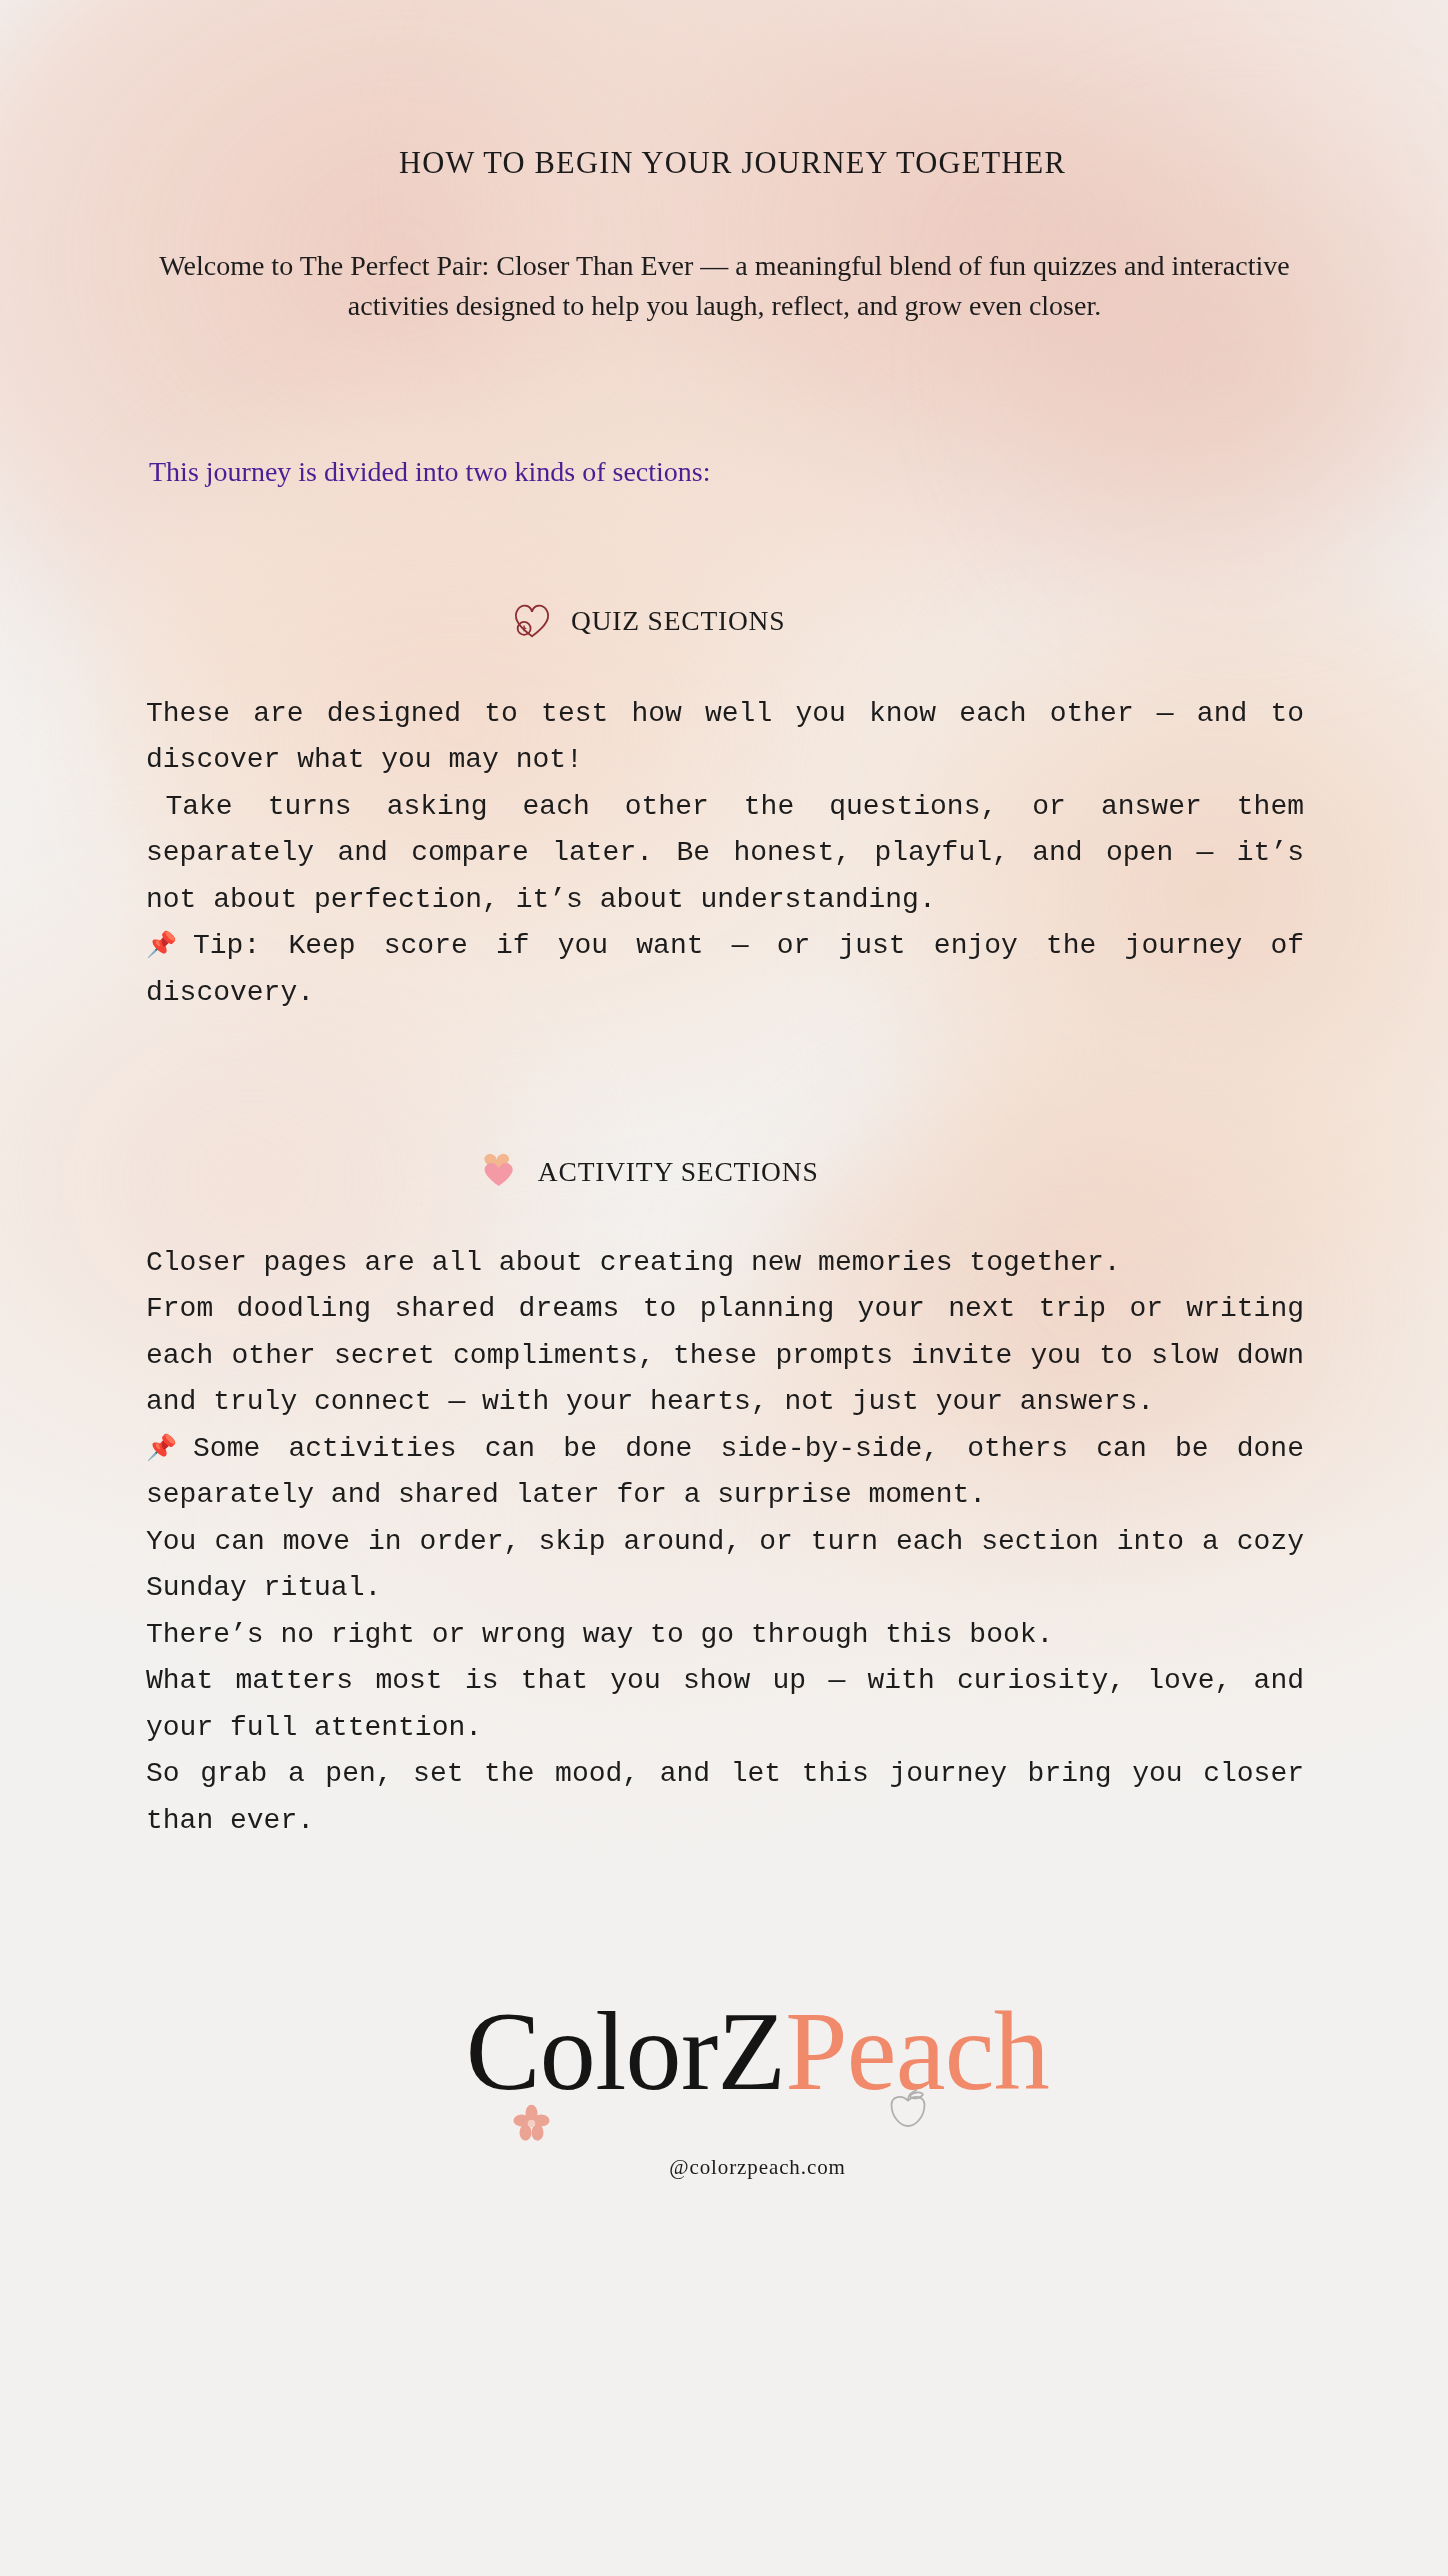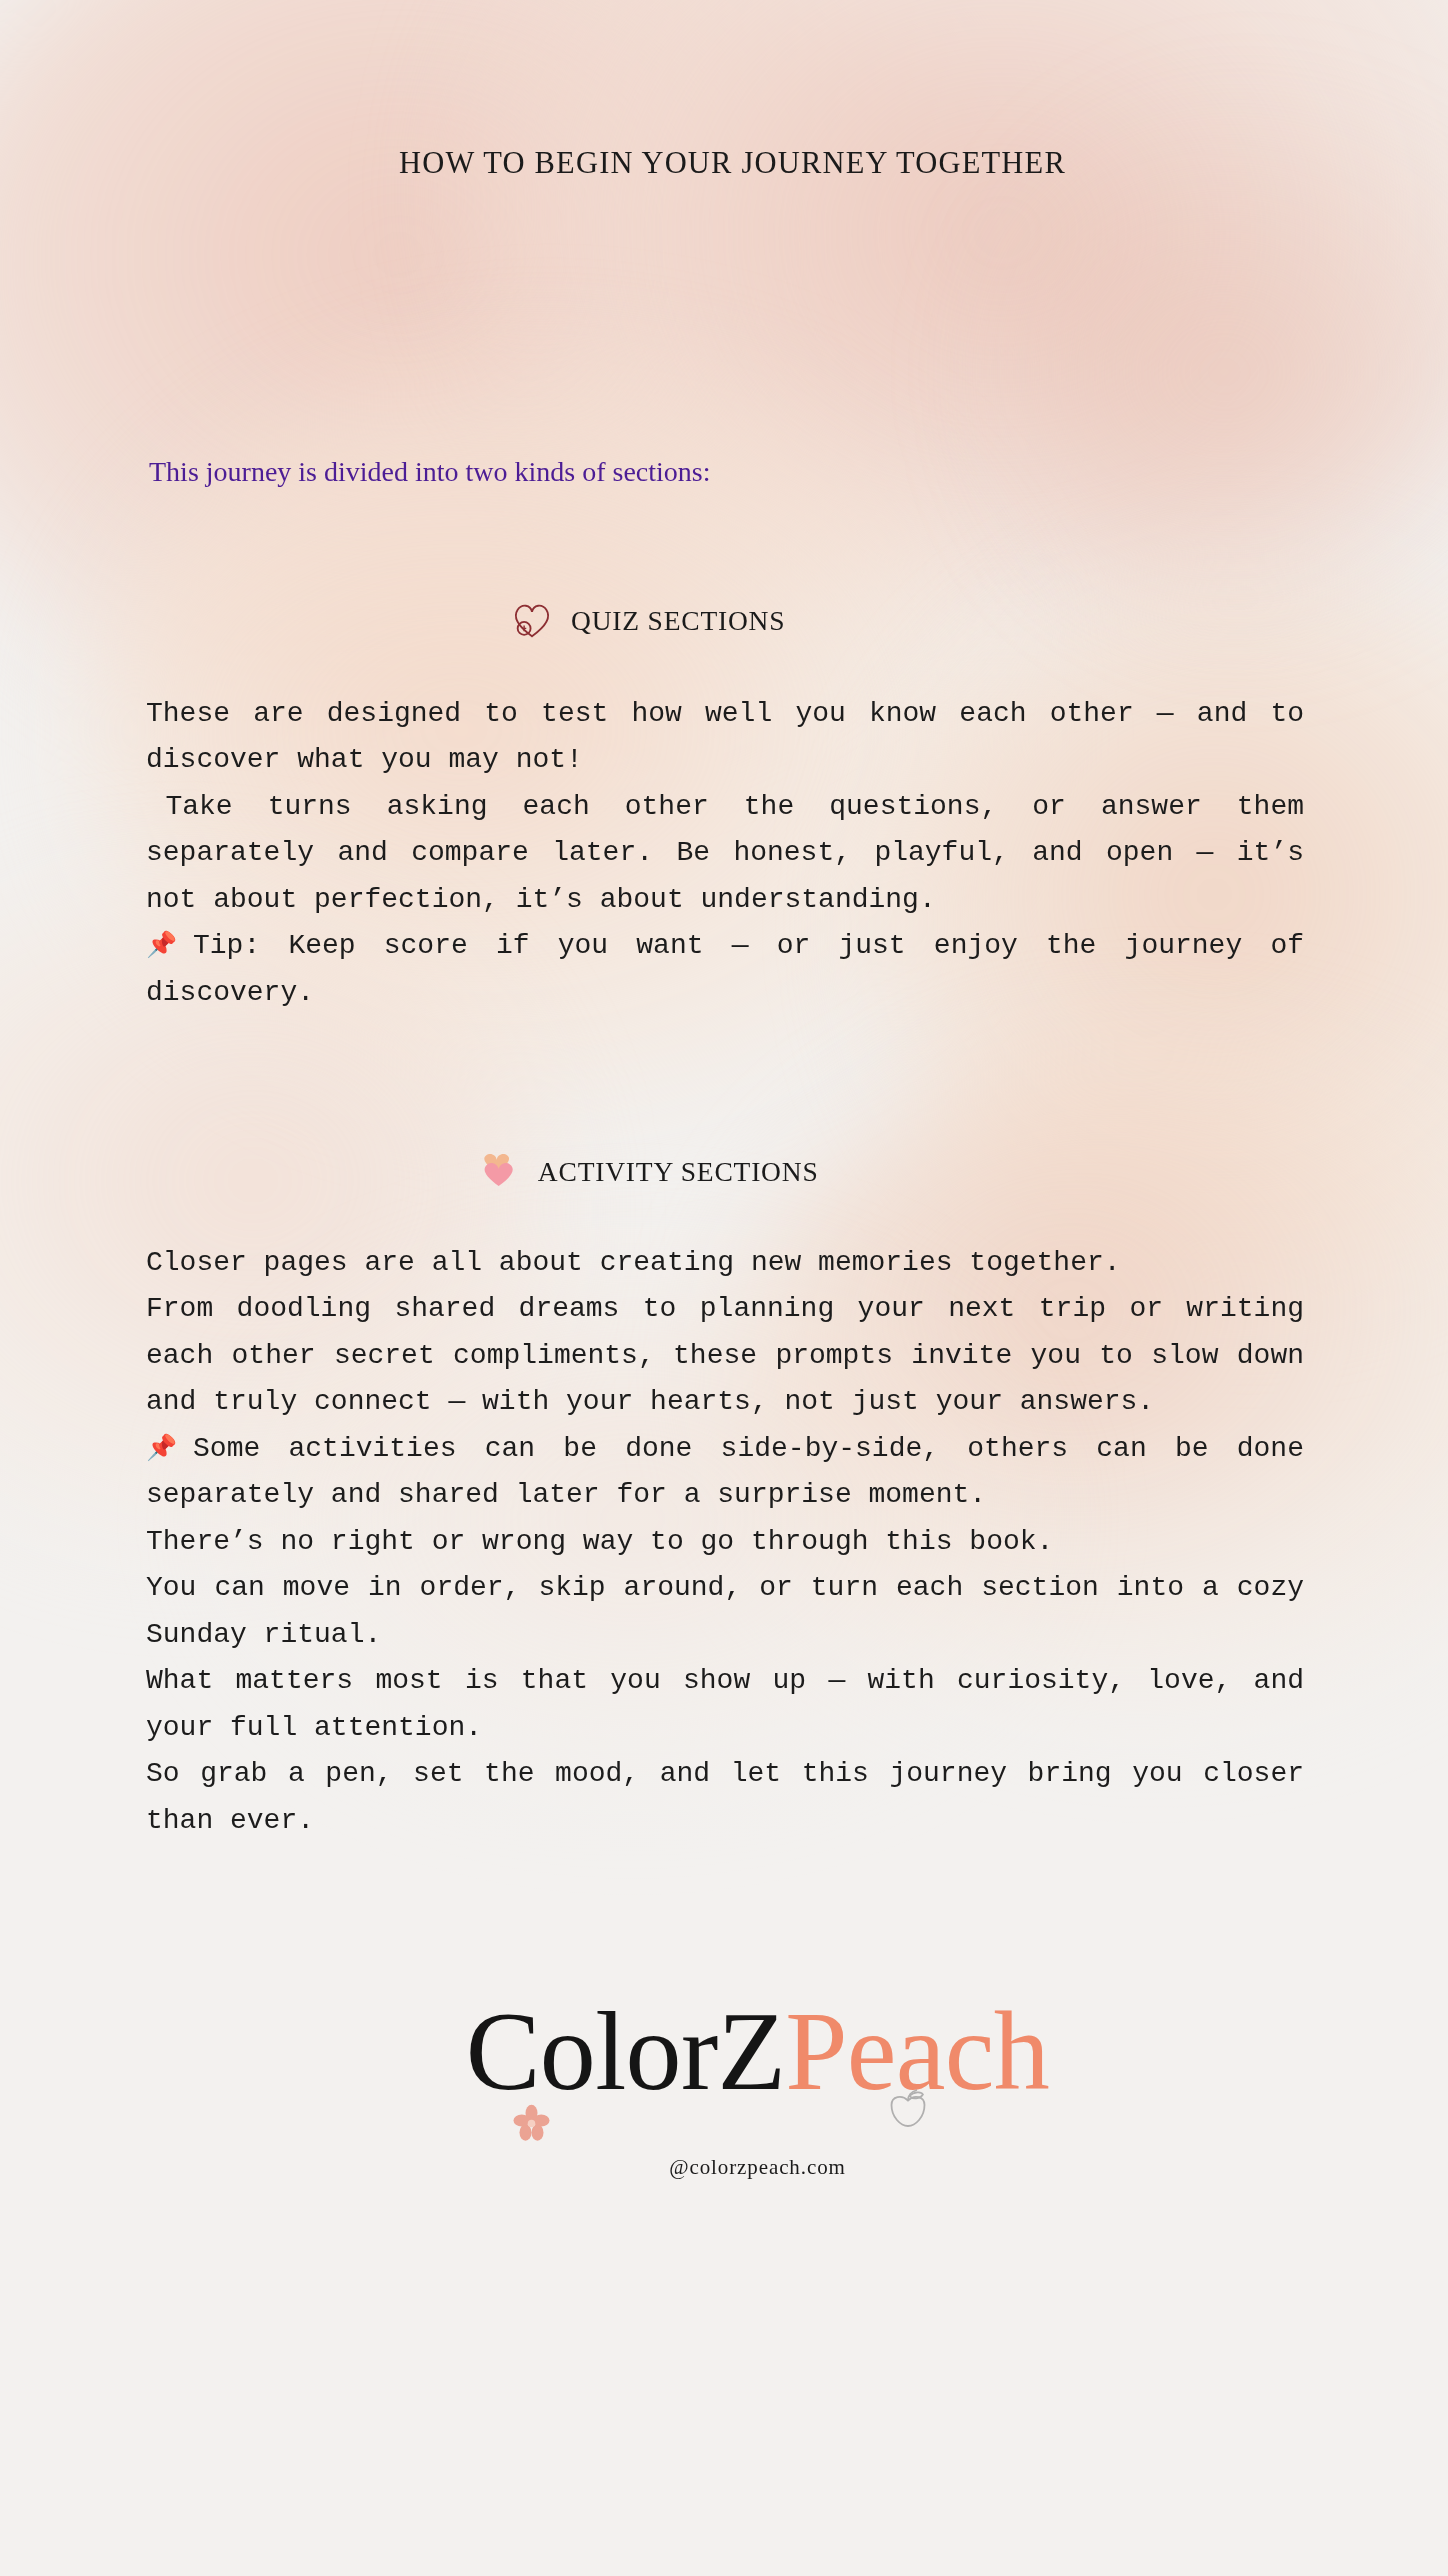--- a/index.html
+++ b/index.html
@@ -213,20 +213,21 @@
     <div class="wash w6"></div>
     <div class="wash w7"></div>
     <div class="wash w8"></div>
     <div class="edge-fade"></div>
   </div>
 
   <div class="content">
 
     <div class="doc-title">HOW TO BEGIN YOUR JOURNEY TOGETHER</div>
 
+    <div class="intro">Welcome to The Perfect Pair: Closer Than Ever — a meaningful blend of fun quizzes and interactive activities designed to help you laugh, reflect, and grow even closer.</div>
 
     <div class="divided-line">This journey is divided into two kinds of sections:</div>
 
     <div class="section-head quiz">
       <span class="head-icon">
         <svg viewBox="0 0 64 60" width="46" height="43" aria-hidden="true">
           <path d="M32 52 C10 36 6 24 12 15 C18 6 30 8 32 18 C34 8 46 6 52 15 C58 24 54 36 32 52 Z" fill="none" stroke="#8d2f33" stroke-width="2.6"></path>
           <circle cx="21" cy="41" r="9" fill="none" stroke="#8d2f33" stroke-width="2.6"></circle>
           <path d="M18 41 h6 M21 37 v8" stroke="#8d2f33" stroke-width="2" fill="none"></path>
         </svg>
@@ -251,22 +252,22 @@
       </span>
       <span>ACTIVITY SECTIONS</span>
     </div>
 
     <div class="body-text activity-body">
       <p>Closer pages are all about creating new memories together.</p>
       <p>From doodling shared dreams to planning your next trip or writing each other secret compliments, these prompts invite you to slow down and truly connect — with your hearts, not just your answers.</p>
       <p>
         <span class="pin">📌</span><span>Some activities can be done side-by-side, others can be done separately and shared later for a surprise moment.</span>
       </p>
+      <p>You can move in order, skip around, or turn each section into a cozy Sunday ritual.</p>
       <p>There’s no right or wrong way to go through this book.</p>
-      <p>You can move in order, skip around, or turn each section into a cozy Sunday ritual.</p>
       <p>What matters most is that you show up — with curiosity, love, and your full attention.</p>
       <p>So grab a pen, set the mood, and let this journey bring you closer than ever.</p>
     </div>
 
     <div class="logo-block">
       <div class="logo-word">
         <span class="logo-dark">ColorZ</span><span class="logo-peach">Peach</span>
         <span class="logo-flower">
           <svg viewBox="0 0 52 52" width="39" height="39" aria-hidden="true">
             <g fill="#eba393">

